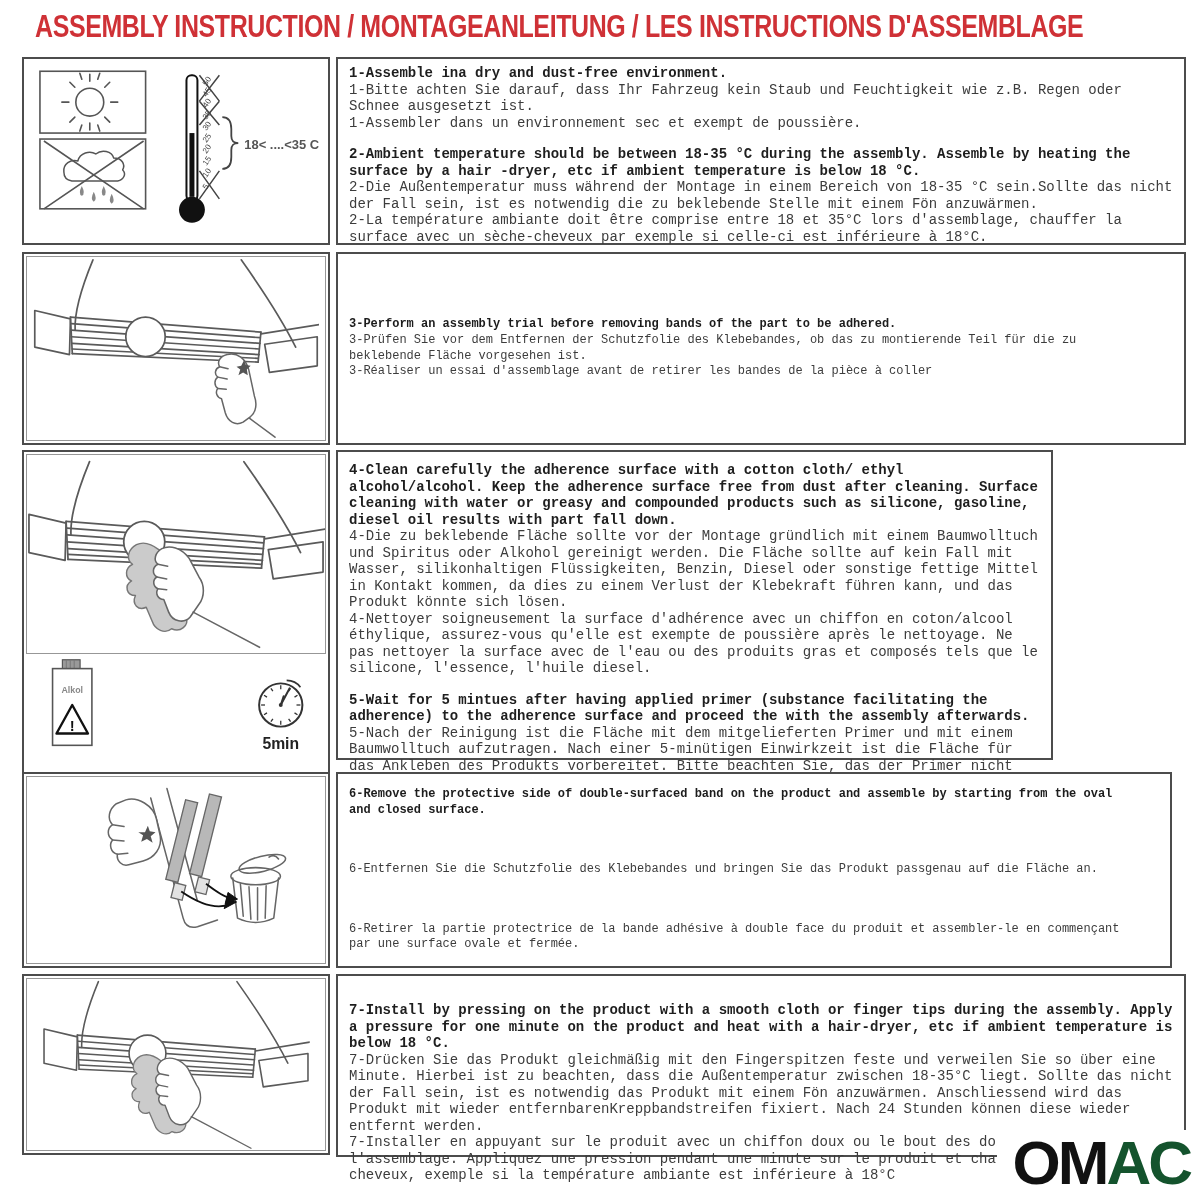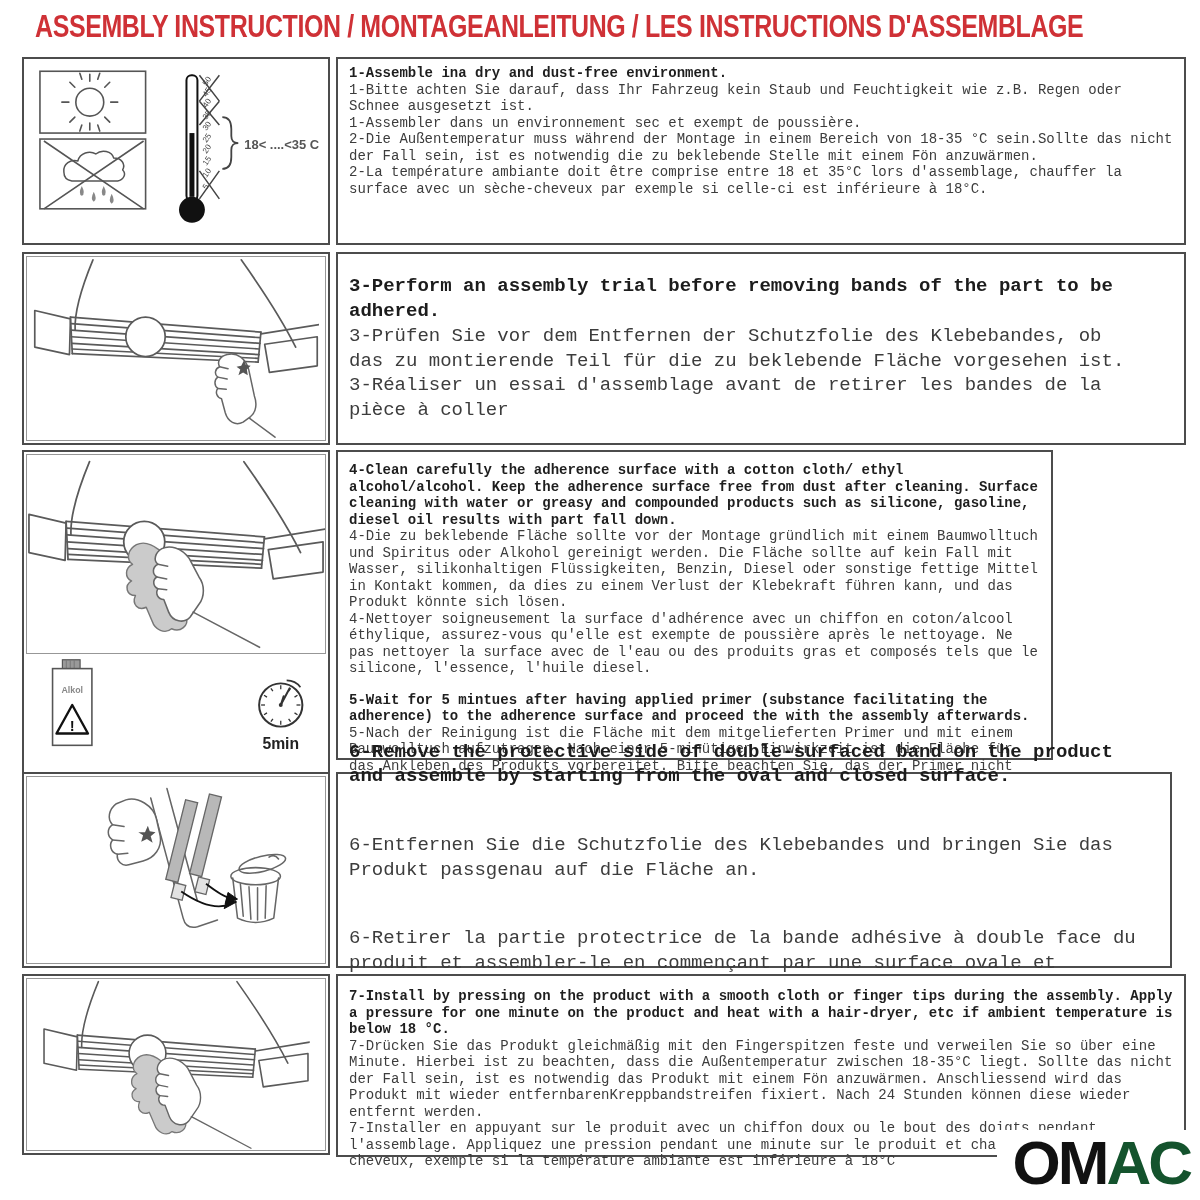--- a/index.html
+++ b/index.html
@@ -7,21 +7,21 @@
        font-family:"Liberation Sans", sans-serif;}
   .title{position:absolute;left:35px;top:8px;font-size:32px;font-weight:bold;color:#cf3136;
          white-space:nowrap;transform:scaleX(.78);transform-origin:left top;letter-spacing:-.5px;}
   .cell{position:absolute;border:2px solid #4c4c4c;background:#fff;box-sizing:border-box;}
   .inner-frame{position:absolute;inset:2px;border:1px solid #979797;}
   .inner-frame svg{position:absolute;inset:0;width:100%;height:100%;}
   .txt{padding:6px 11px;}
   .txt p{margin:0;font-family:Liberation Mono, monospace;}
   .small p{font-size:14px;line-height:1.18;color:#3c3c3c;}
   .small p.b{font-weight:bold;color:#1e1e1e;}
-  .large p{font-size:19px;line-height:1.3;color:#3c3c3c;max-width:792px;}
+  .large p{font-size:12px;line-height:1.3;color:#3c3c3c;max-width:792px;}
   .large p.b{font-weight:bold;color:#1c1c1c;}
   .g{margin-top:15px !important;}
   .vcenter{display:flex;flex-direction:column;justify-content:center;}
   .row3-img{position:absolute;top:2px;left:2px;right:2px;height:198px;border:1px solid #979797;}
   .row3-img svg,.row3-icons svg{position:absolute;inset:0;width:100%;height:100%;}
   .row3-icons{position:absolute;left:2px;right:2px;top:203px;height:100px;}
   .logo{position:absolute;right:8px;bottom:4px;font-size:62px;font-weight:bold;line-height:1;
         letter-spacing:-3px;background:#fff;padding:2px 2px 2px 16px;z-index:5;}
   .logo .m{color:#111111;}
   .logo .a{color:#14532d;}
@@ -138,20 +138,21 @@
       </g>
       <path d="M199,58 C206,58 208,63 208,70 L208,77 C208,83 211,84 215,84 C211,84 208,85 208,91 L208,98 C208,105 206,110 199,110" fill="none" stroke="#444" stroke-width="1.8"></path>
       <text x="221" y="90" font-size="13" font-weight="bold" fill="#555">18&lt; ....&lt;35 C</text>
     </g>
   </svg>
 </div>
 <div class="cell txt small" style="left:336px;top:57px;width:850px;height:188px;">
   <p class="b">1-Assemble ina dry and dust-free environment.</p>
   <p>1-Bitte achten Sie darauf, dass Ihr Fahrzeug kein Staub und Feuchtigkeit wie z.B. Regen oder Schnee ausgesetzt ist.</p>
   <p>1-Assembler dans un environnement sec et exempt de poussière.</p>
+  <p class="b g">2-Ambient temperature should be between 18-35 °C  during the assembly. Assemble by heating the surface by a hair -dryer, etc if ambient temperature is below 18 °C.</p>
   <p>2-Die Außentemperatur muss während der Montage in einem Bereich von 18-35 °C  sein.Sollte das nicht der Fall sein, ist es notwendig die zu beklebende Stelle mit einem Fön anzuwärmen.</p>
   <p>2-La température ambiante doit être comprise entre 18 et 35°C lors d'assemblage, chauffer la surface avec un sèche-cheveux par exemple si celle-ci est inférieure à 18°C.</p>
 </div>
 
 <div class="cell" style="left:22px;top:252px;width:308px;height:193px;">
   <div class="inner-frame">
     <svg viewBox="0 0 305 195">
         <use href="#grille"></use>
         <use href="#hand-peel"></use>
       </svg>
@@ -227,19 +228,19 @@
 </div>
 
 <div class="cell" style="left:22px;top:974px;width:308px;height:181px;">
   <div class="inner-frame">
     <svg viewBox="0 0 305 195">
         <use href="#grille"></use>
         <use href="#hand-cloth"></use>
       </svg>
   </div>
 </div>
-<div class="cell txt small" style="left:336px;top:974px;width:850px;height:183px;padding-top:12px;">
+<div class="cell txt small" style="left:336px;top:974px;width:850px;height:183px;padding-top:26px;">
   <p class="b">7-Install by pressing on the product with a smooth cloth or finger tips during the assembly. Apply a pressure for one minute on the product and heat with a hair-dryer, etc if ambient temperature is below 18 °C.</p>
   <p>7-Drücken Sie das Produkt gleichmäßig mit den Fingerspitzen feste und verweilen Sie so über eine Minute. Hierbei ist zu beachten, dass die Außentemperatur zwischen 18-35°C liegt. Sollte das nicht der Fall sein, ist es notwendig das Produkt mit einem Fön anzuwärmen. Anschliessend wird das Produkt mit wieder entfernbarenKreppbandstreifen fixiert. Nach 24 Stunden können diese wieder entfernt werden.</p>
   <p>7-Installer en appuyant sur le produit avec un chiffon doux ou le bout des doigts pendant l'assemblage. Appliquez une pression pendant une minute sur le produit et chauffez avec un sèche-cheveux, exemple si la température ambiante est inférieure à 18°C</p>
 </div>
 
 <div class="logo"><span class="m">OM</span><span class="a">AC</span></div>
 
 </body></html>

